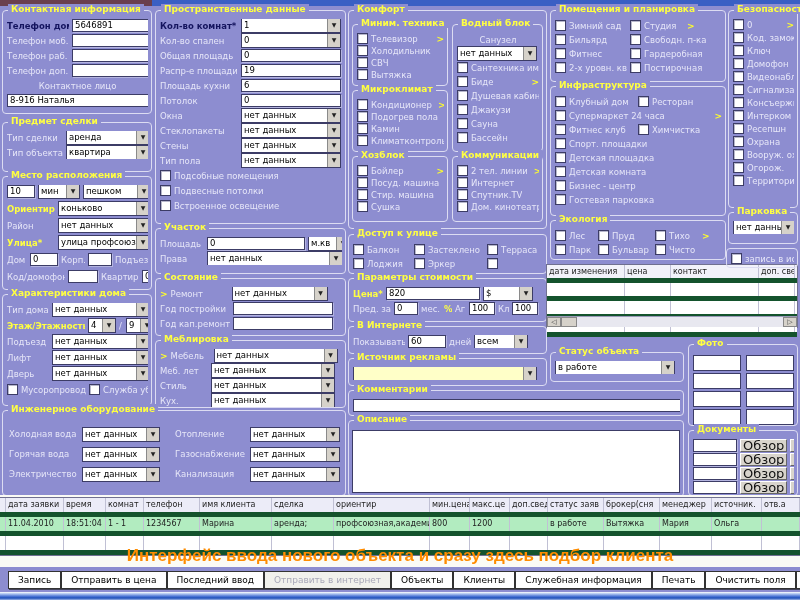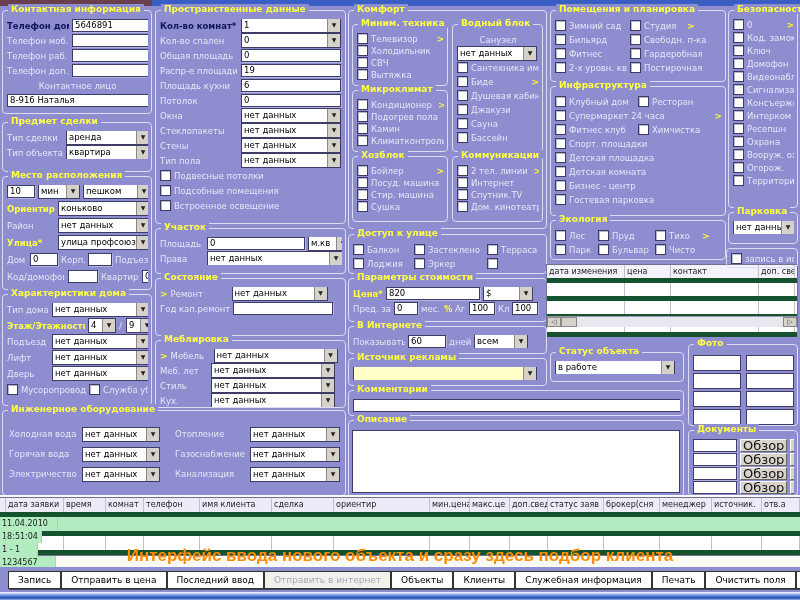--- a/index.html
+++ b/index.html
@@ -34,21 +34,21 @@
   .btn3{background:#d8d4cc;border:1px solid;border-color:#fff #666 #666 #fff;font-size:13px;
         padding:0 2px;height:11px;line-height:11px;flex:none;overflow:hidden;color:#111;}
   .bigbox{position:absolute;left:3px;top:9px;right:3px;bottom:3px;background:#fff;border:1px solid #3c3c66;}
   .slotcol{position:absolute;top:10px;width:48px;display:flex;flex-direction:column;gap:2px;}
   .slot{height:14px;background:#fff;border:1px solid #3c3c66;}
   .tblwrap{position:absolute;background:#fff;border:1px solid #707090;box-sizing:border-box;}
   .trow{display:flex;border-bottom:5px solid #14532d;height:13px;background:#fff;}
   .thead{background:#f2f2fa;}
   .th,.td{border-right:1px solid #c0c0d4;padding:0 2px;overflow:hidden;white-space:nowrap;
           font-size:8px;line-height:13px;flex:none;color:#222;box-sizing:border-box;}
-  .hl{background:#b2ecc0;flex-direction:column;}
+  .hl{background:#b2ecc0;}
   .hl .td{background:#b2ecc0;}
   .hscroll{position:absolute;left:0;right:0;bottom:0;height:10px;background:#e8e8f0;
            border-top:1px solid #9a9ab8;display:flex;align-items:center;}
   .scrbtn{width:12px;font-size:7px;text-align:center;color:#444;background:#d6d2ca;
           border:1px solid #888;height:8px;line-height:8px;flex:none;}
   .scrthumb{width:14px;height:8px;background:#d6d2ca;border:1px solid #888;flex:none;}
   .scrfill{flex:1;}
   .whiteband{position:absolute;left:0;top:495px;width:800px;height:72px;background:#fbfbf5;}
   .clienttbl{position:absolute;left:0;top:2px;width:800px;}
   .clienttbl .trow{height:14px;}
@@ -328,27 +328,27 @@
         <div class="row">
           <span class="lab" style="width: 78px;">Тип пола</span>
           <span class="sel" style="width: 98px;">
             <span class="selv">нет данных</span>
             <span class="selbtn">▼</span>
           </span>
         </div>
         <div class="row">
           <span class="chkwrap">
             <span class="chk"></span>
+            <span class="clbl">Подсобные помещения</span>
+          </span>
+        </div>
+        <div class="row">
+          <span class="chkwrap">
+            <span class="chk"></span>
             <span class="clbl">Подвесные потолки</span>
-          </span>
-        </div>
-        <div class="row">
-          <span class="chkwrap">
-            <span class="chk"></span>
-            <span class="clbl">Подсобные помещения</span>
           </span>
         </div>
         <div class="row">
           <span class="chkwrap">
             <span class="chk"></span>
             <span class="clbl">Встроенное освещение</span>
           </span>
         </div>
       </div>
   </div>
@@ -375,20 +375,24 @@
   <div class="panel" style="left:155px;top:278px;width:191px;height:58px;">
     <span class="ptitle">Состояние</span>
     <div class="rows">
         <div class="row">
           <span class="arr">&gt;</span>
           <span class="lab" style="width: 58px;">Ремонт</span>
           <span class="sel" style="width: 94px;">
             <span class="selv">нет данных</span>
             <span class="selbtn">▼</span>
           </span>
+        </div>
+        <div class="row">
+          <span class="lab" style="width: 70px;">Год постройки</span>
+          <span class="inp" style="width: 94px;"></span>
         </div>
         <div class="row">
           <span class="lab" style="width: 70px;">Год кап.ремонта</span>
           <span class="inp" style="width: 94px;"></span>
         </div>
       </div>
   </div>
   <div class="panel" style="left:155px;top:340px;width:191px;height:68px;">
     <span class="ptitle">Меблировка</span>
     <div class="rows">

